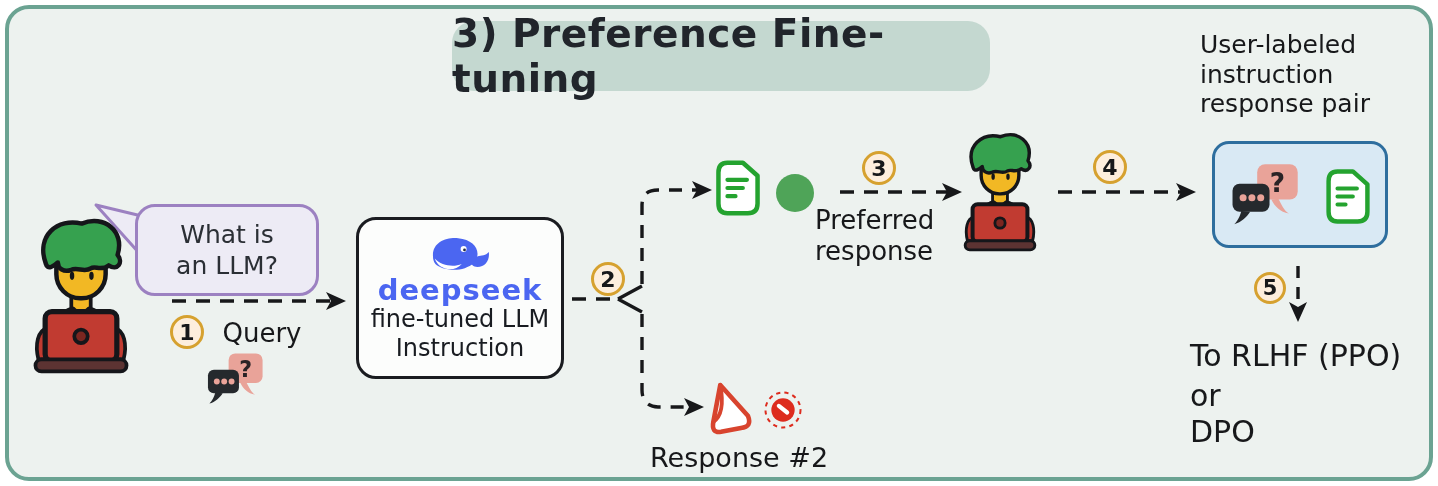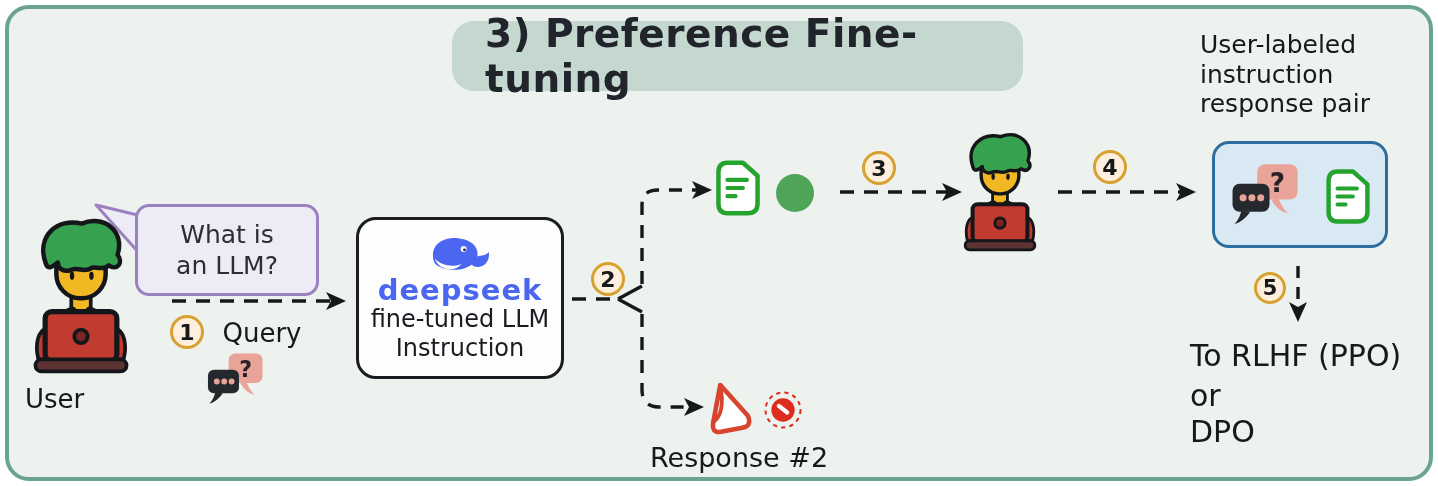--- a/index.html
+++ b/index.html
@@ -4,26 +4,26 @@
 <style>
   html,body{margin:0;padding:0;background:#ffffff;}
   #stage{position:relative;width:1438px;height:486px;background:#ffffff;overflow:hidden;
          font-family:"DejaVu Sans",sans-serif;color:#17181a;}
   .frame{position:absolute;left:5px;top:5px;width:1420px;height:468px;background:#edf2ef;
          border:4px solid #6ba392;border-radius:24px;}
   .overlay{position:absolute;left:0;top:0;width:1438px;height:486px;pointer-events:none;overflow:visible;}
   .lbl{position:absolute;font-weight:500;color:#17181a;line-height:1.18;}
   .title-pill{position:absolute;left:452px;top:21px;width:538px;height:70px;background:#c4d8d0;
               border-radius:22px;display:flex;align-items:center;justify-content:center;
-              font-size:39px;font-weight:bold;color:#21252b;letter-spacing:0.5px;padding-left:33px;}
+              font-size:39px;font-weight:bold;color:#21252b;letter-spacing:0.5px;}
   .step{position:absolute;width:34px;height:34px;box-sizing:border-box;border:3px solid #d6a12f;
         background:#fdeedd;border-radius:50%;display:flex;align-items:center;justify-content:center;
         font-size:22px;font-weight:600;color:#17181a;}
   .bubble{position:absolute;left:135px;top:204px;width:184px;height:92px;box-sizing:border-box;
-          background:#edebf5;border:3.5px solid #9c81c1;border-radius:14px;
+          background:#edebf5;border:3.5px solid #9c81c1;border-radius:20px;
           display:flex;align-items:center;justify-content:center;}
   .bubble-text{width:126px;text-align:center;font-size:25px;font-weight:500;color:#2b2f35;line-height:1.25;}
   .model-box{position:absolute;left:356px;top:217px;width:208px;height:162px;box-sizing:border-box;
              background:#fcfdfc;border:3px solid #1a1c20;border-radius:20px;
              display:flex;flex-direction:column;align-items:center;}
   .brand{font-size:29px;font-weight:bold;color:#4b66f1;letter-spacing:1px;line-height:1;margin-top:2px;}
   .model-line{font-size:24px;font-weight:500;color:#191c21;line-height:1.22;}
   .pair-box{position:absolute;left:1212px;top:141px;width:176px;height:107px;box-sizing:border-box;
             background:#d9e9f4;border:3px solid #2e6e9e;border-radius:17px;}
   .green-dot{position:absolute;left:776px;top:174px;width:38px;height:38px;border-radius:50%;background:#4fa458;}
@@ -96,21 +96,20 @@
     </g>
   </svg>
 
   <div class="title-pill">
     <span>3) Preference Fine-tuning</span>
   </div>
 
   <svg class="svgicon" style="left:25px;top:216px" width="112" height="157" viewBox="0 0 150 210">
       <use href="#sym-person"></use>
     </svg>
-  <div class="lbl" style="left:25px;top:384px;width:112px;font-size:26px">User</div>
 
   <div class="bubble">
     <div class="bubble-text">What is an LLM?</div>
   </div>
 
   <div class="step" style="left:170px;top:315px">
     <span>1</span>
   </div>
   <div class="lbl" style="left:212px;top:318px;width:100px;font-size:26px;text-align:center">Query</div>
   <svg class="svgicon" style="left:205px;top:349px" width="62" height="62" viewBox="0 0 84 84">
@@ -138,20 +137,21 @@
   </div>
 
   <svg class="svgicon" style="left:716px;top:160px" width="44" height="56" viewBox="0 0 54 68">
       <use href="#sym-greendoc"></use>
     </svg>
   <div class="green-dot"></div>
 
   <div class="step" style="left:862px;top:151px">
     <span>3</span>
   </div>
+  <div class="lbl" style="left:815px;top:205px;width:140px;font-size:26px">Preferred response</div>
 
   <svg class="svgicon" style="left:957px;top:131px" width="86" height="120" viewBox="0 0 150 210">
       <use href="#sym-person"></use>
     </svg>
 
   <div class="step" style="left:1093px;top:150px">
     <span>4</span>
   </div>
 
   <div class="lbl" style="left:1200px;top:30px;width:200px;font-size:25px">User-labeled instruction response pair</div>

